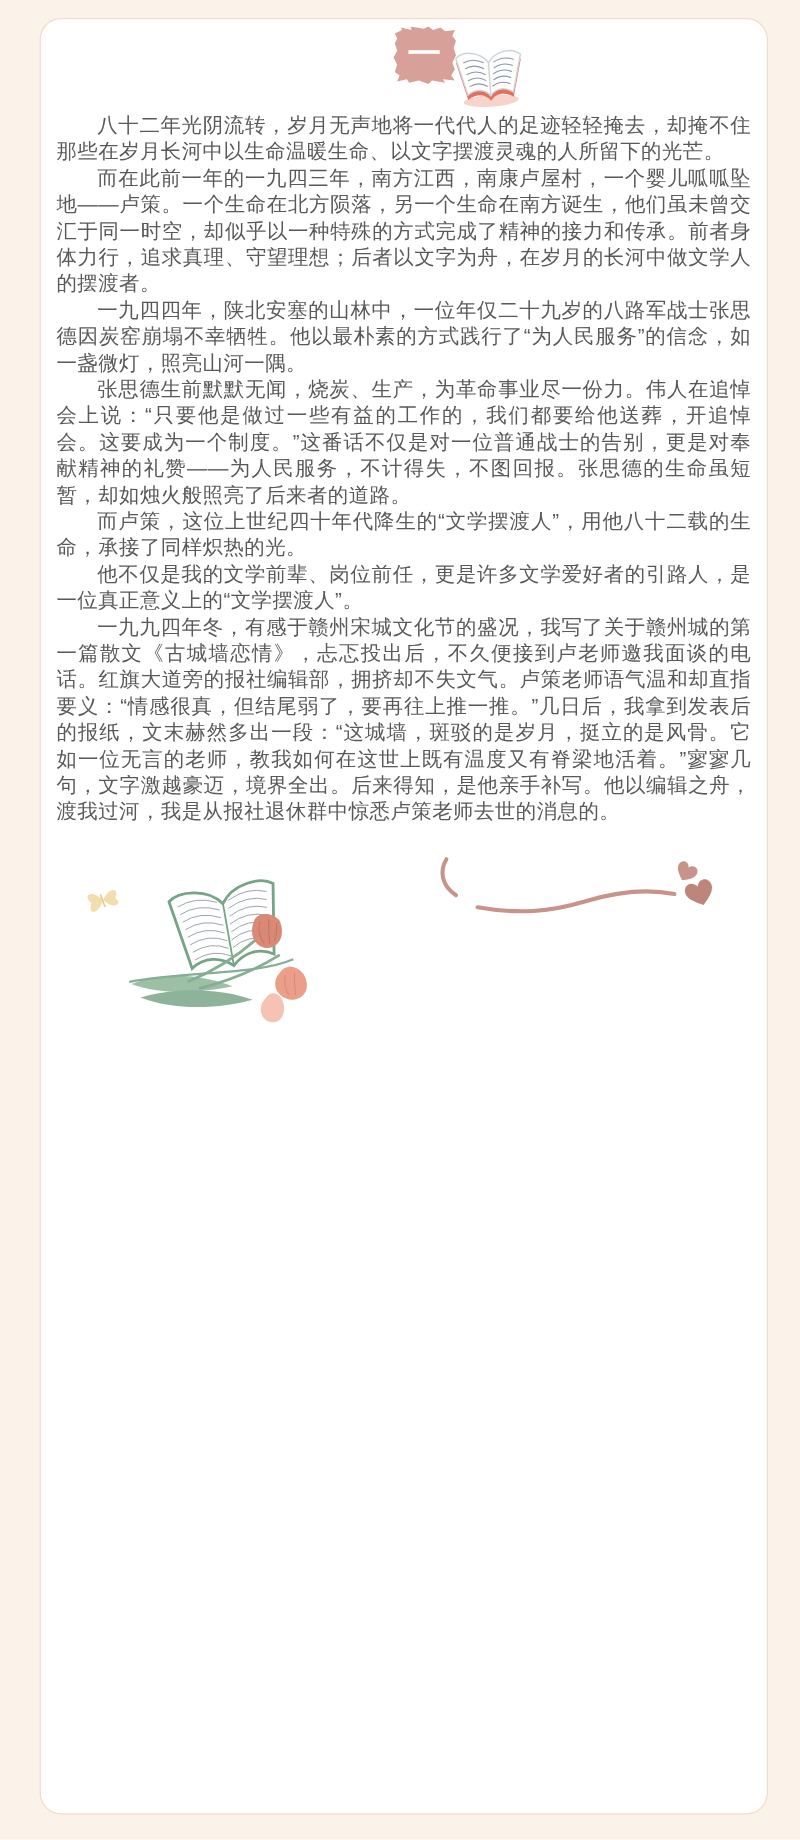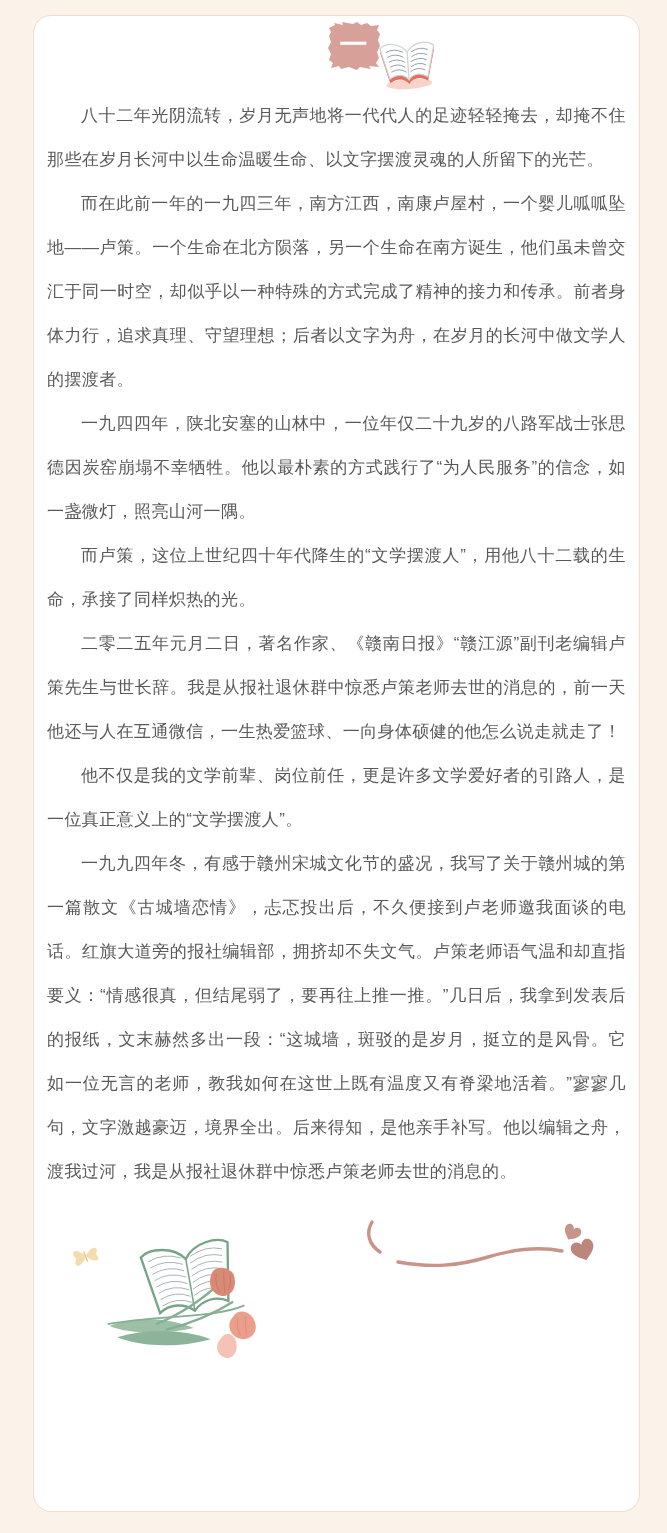--- a/index.html
+++ b/index.html
@@ -46,21 +46,21 @@
     margin-left:-4px;
     margin-top:16px;
     transform:rotate(-4deg);
   }
   .article{
     padding:0 13px;
   }
   .article p{
     margin:0;
     font-size:17px;
-    line-height:44px;
+    line-height:22px;
     letter-spacing:0.4px;
     color:#595959;
     text-align:justify;
     text-indent:2em;
   }
   .footer-decor{
     position:relative;
     height:165px;
     margin-top:16px;
   }
@@ -97,22 +97,22 @@
         <path d="M49 28 Q41 24 34 29"></path>
         <path d="M48 33 Q40 29 33 34"></path>
       </g>
     </svg>
   </div>
 
   <div class="article">
     <p>八十二年光阴流转，岁月无声地将一代代人的足迹轻轻掩去，却掩不住那些在岁月长河中以生命温暖生命、以文字摆渡灵魂的人所留下的光芒。</p>
     <p>而在此前一年的一九四三年，南方江西，南康卢屋村，一个婴儿呱呱坠地——卢策。一个生命在北方陨落，另一个生命在南方诞生，他们虽未曾交汇于同一时空，却似乎以一种特殊的方式完成了精神的接力和传承。前者身体力行，追求真理、守望理想；后者以文字为舟，在岁月的长河中做文学人的摆渡者。</p>
     <p>一九四四年，陕北安塞的山林中，一位年仅二十九岁的八路军战士张思德因炭窑崩塌不幸牺牲。他以最朴素的方式践行了“为人民服务”的信念，如一盏微灯，照亮山河一隅。</p>
+    <p>张思德生前默默无闻，烧炭、生产，为革命事业尽一份力。伟人在追悼会上说：“只要他是做过一些有益的工作的，我们都要给他送葬，开追悼会。这要成为一个制度。”这番话不仅是对一位普通战士的告别，更是对奉献精神的礼赞——为人民服务，不计得失，不图回报。张思德的生命虽短暂，却如烛火般照亮了后来者的道路。</p>
     <p>而卢策，这位上世纪四十年代降生的“文学摆渡人”，用他八十二载的生命，承接了同样炽热的光。</p>
-    <p>二零二五年元月二日，著名作家、《赣南日报》“赣江源”副刊老编辑卢策先生与世长辞。我是从报社退休群中惊悉卢策老师去世的消息的，前一天他还与人在互通微信，一生热爱篮球、一向身体硕健的他怎么说走就走了！</p>
     <p>他不仅是我的文学前辈、岗位前任，更是许多文学爱好者的引路人，是一位真正意义上的“文学摆渡人”。</p>
     <p>一九九四年冬，有感于赣州宋城文化节的盛况，我写了关于赣州城的第一篇散文《古城墙恋情》，忐忑投出后，不久便接到卢老师邀我面谈的电话。红旗大道旁的报社编辑部，拥挤却不失文气。卢策老师语气温和却直指要义：“情感很真，但结尾弱了，要再往上推一推。”几日后，我拿到发表后的报纸，文末赫然多出一段：“这城墙，斑驳的是岁月，挺立的是风骨。它如一位无言的老师，教我如何在这世上既有温度又有脊梁地活着。”寥寥几句，文字激越豪迈，境界全出。后来得知，是他亲手补写。他以编辑之舟，渡我过河，我是从报社退休群中惊悉卢策老师去世的消息的。</p>
   </div>
 
   <div class="footer-decor">
 
     <svg class="butterfly" width="28" height="28" viewBox="0 0 28 28">
       <g fill="#f3dcae">
         <path d="M14 14 C6 2 -2 6 4 14 C-2 22 6 26 14 14 Z"></path>
         <path d="M14 14 C22 4 30 8 24 15 C29 21 21 25 14 14 Z"></path>

